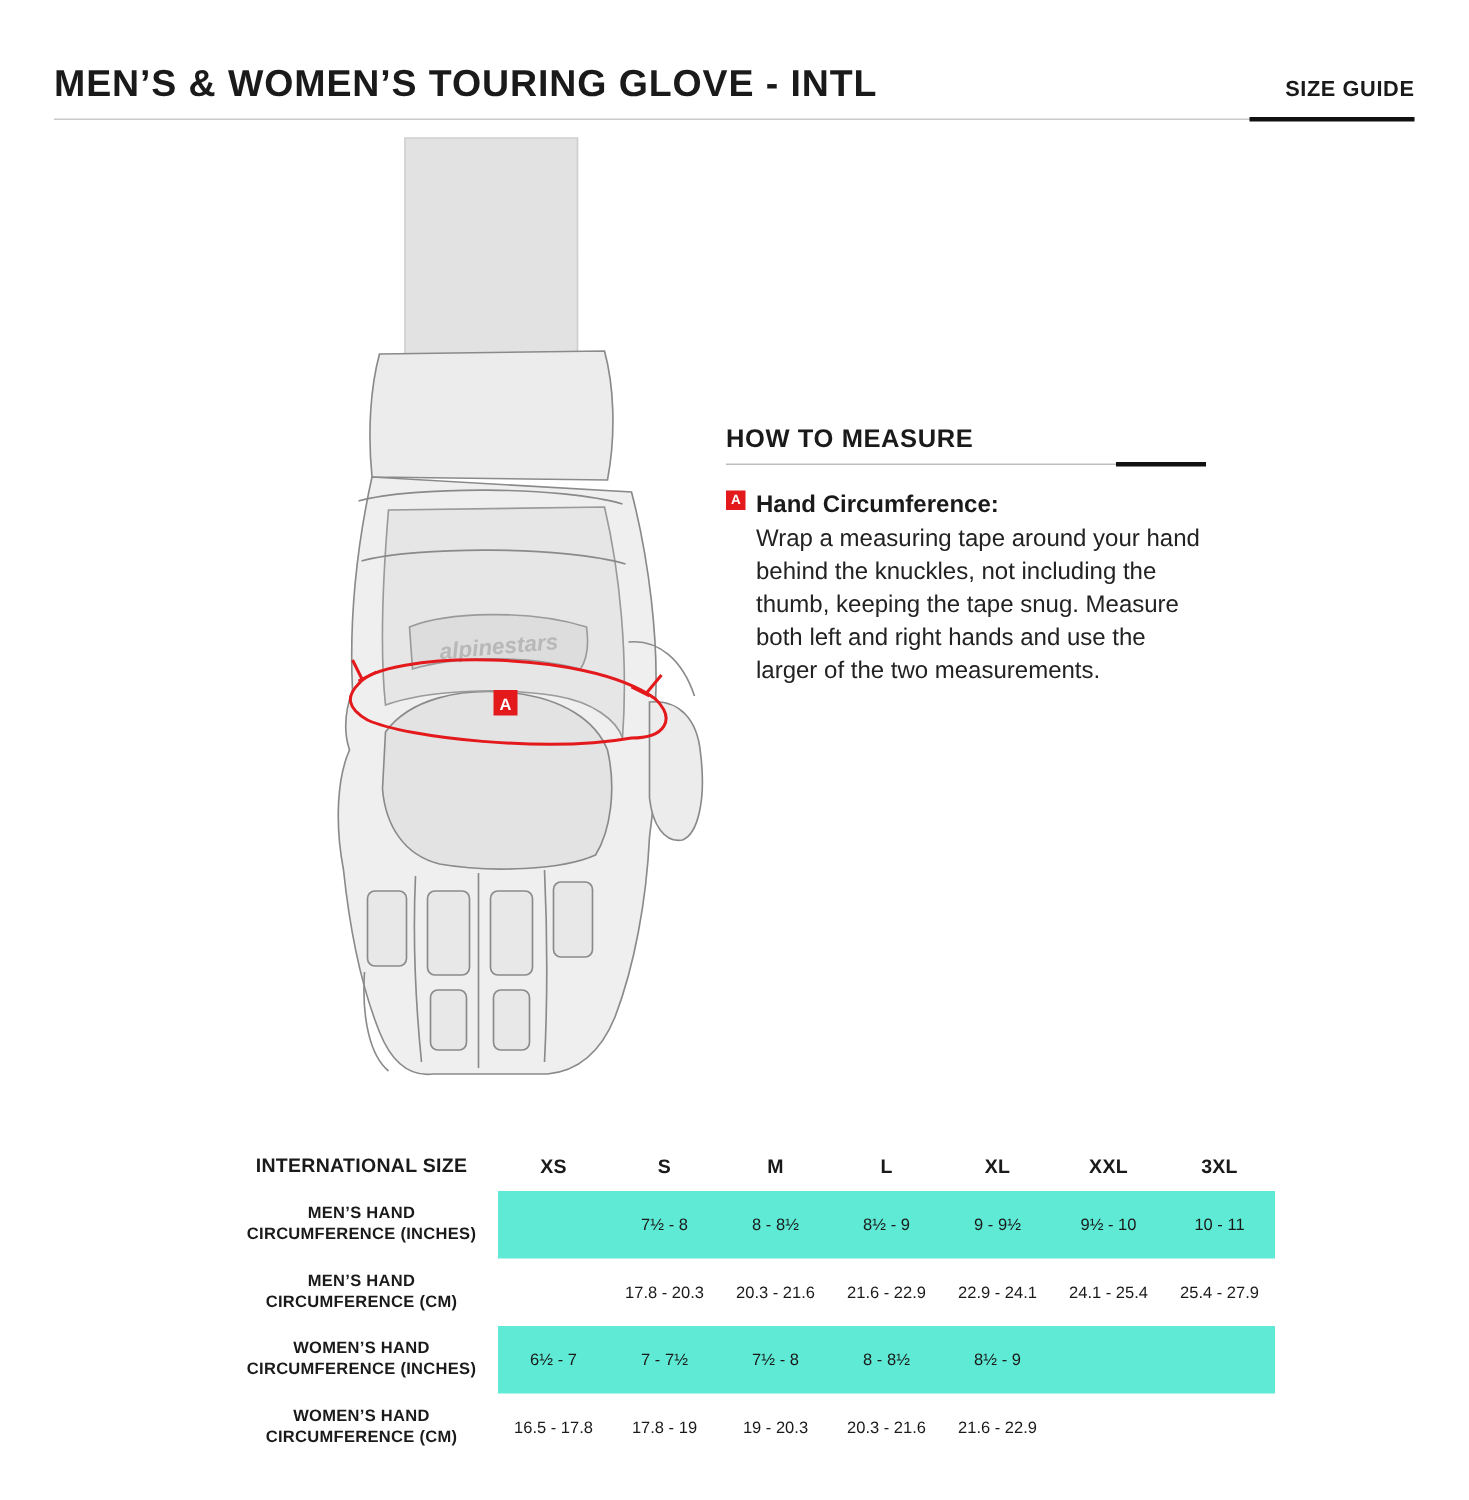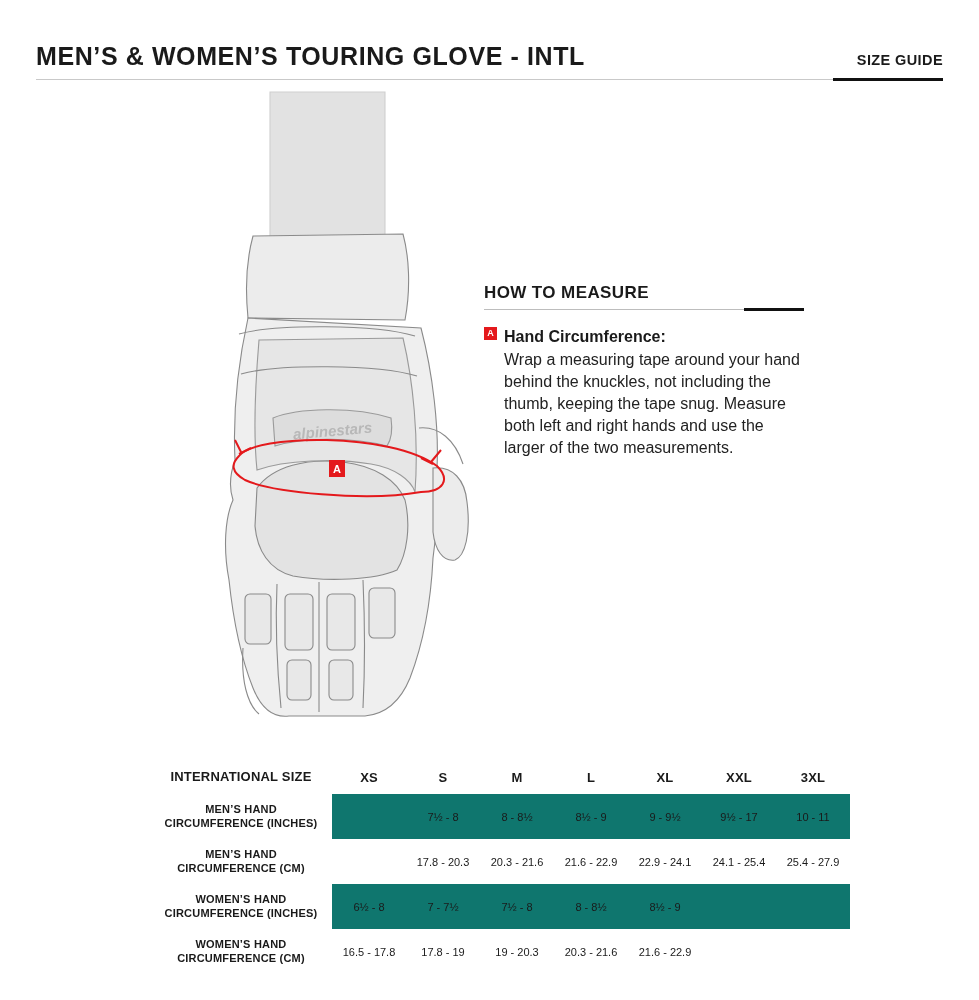--- a/index.html
+++ b/index.html
@@ -133,21 +133,21 @@
     vertical-align: middle;
     letter-spacing: 0.2px;
   }
   .data-row td {
     height: 45px;
     font-size: 11px;
     text-align: center;
     vertical-align: middle;
     color: #1a1a1a;
   }
-  .data-row.shaded .cell { background: #0f766e; }
+  .data-row.shaded .cell { background: #5eead4; }
   .data-row .cell { height: 45px; }
   .lbl-cell { background: #fff !important; }
 </style>
 </head>
 <body>
 
 <div class="page">
 
   <div class="header">
     <div class="header-row">
@@ -251,21 +251,21 @@
       <tr class="data-row shaded">
         <td class="row-label lbl-cell">
           <span>MEN’S HAND</span><br>
           <span>CIRCUMFERENCE (INCHES)</span>
         </td>
         <td class="cell"></td>
         <td class="cell">7½ - 8</td>
         <td class="cell">8 - 8½</td>
         <td class="cell">8½ - 9</td>
         <td class="cell">9 - 9½</td>
-        <td class="cell">9½ - 17</td>
+        <td class="cell">9½ - 10</td>
         <td class="cell">10 - 11</td>
       </tr>
 
       <tr class="data-row">
         <td class="row-label lbl-cell">
           <span>MEN’S HAND</span><br>
           <span>CIRCUMFERENCE (CM)</span>
         </td>
         <td class="cell"></td>
         <td class="cell">17.8 - 20.3</td>
@@ -274,21 +274,21 @@
         <td class="cell">22.9 - 24.1</td>
         <td class="cell">24.1 - 25.4</td>
         <td class="cell">25.4 - 27.9</td>
       </tr>
 
       <tr class="data-row shaded">
         <td class="row-label lbl-cell">
           <span>WOMEN’S HAND</span><br>
           <span>CIRCUMFERENCE (INCHES)</span>
         </td>
-        <td class="cell">6½ - 8</td>
+        <td class="cell">6½ - 7</td>
         <td class="cell">7 - 7½</td>
         <td class="cell">7½ - 8</td>
         <td class="cell">8 - 8½</td>
         <td class="cell">8½ - 9</td>
         <td class="cell"></td>
         <td class="cell"></td>
       </tr>
 
       <tr class="data-row">
         <td class="row-label lbl-cell">

